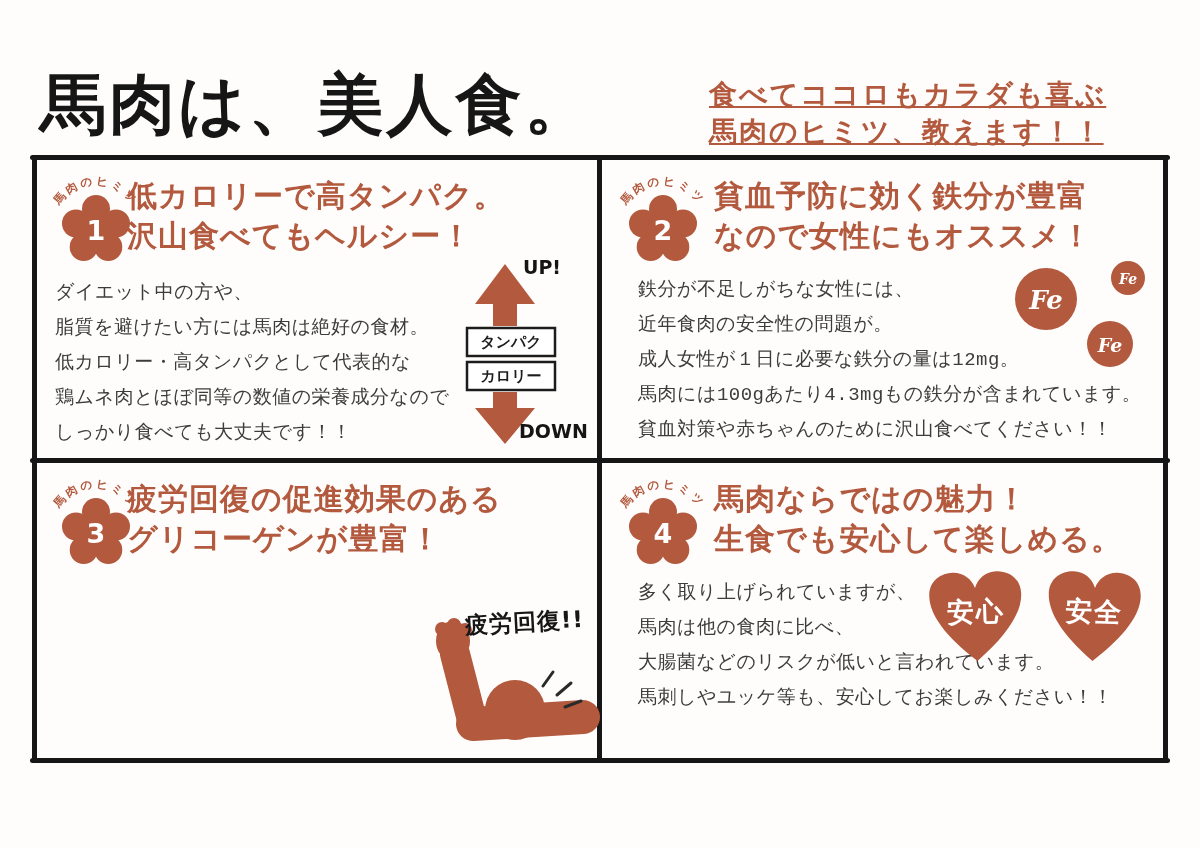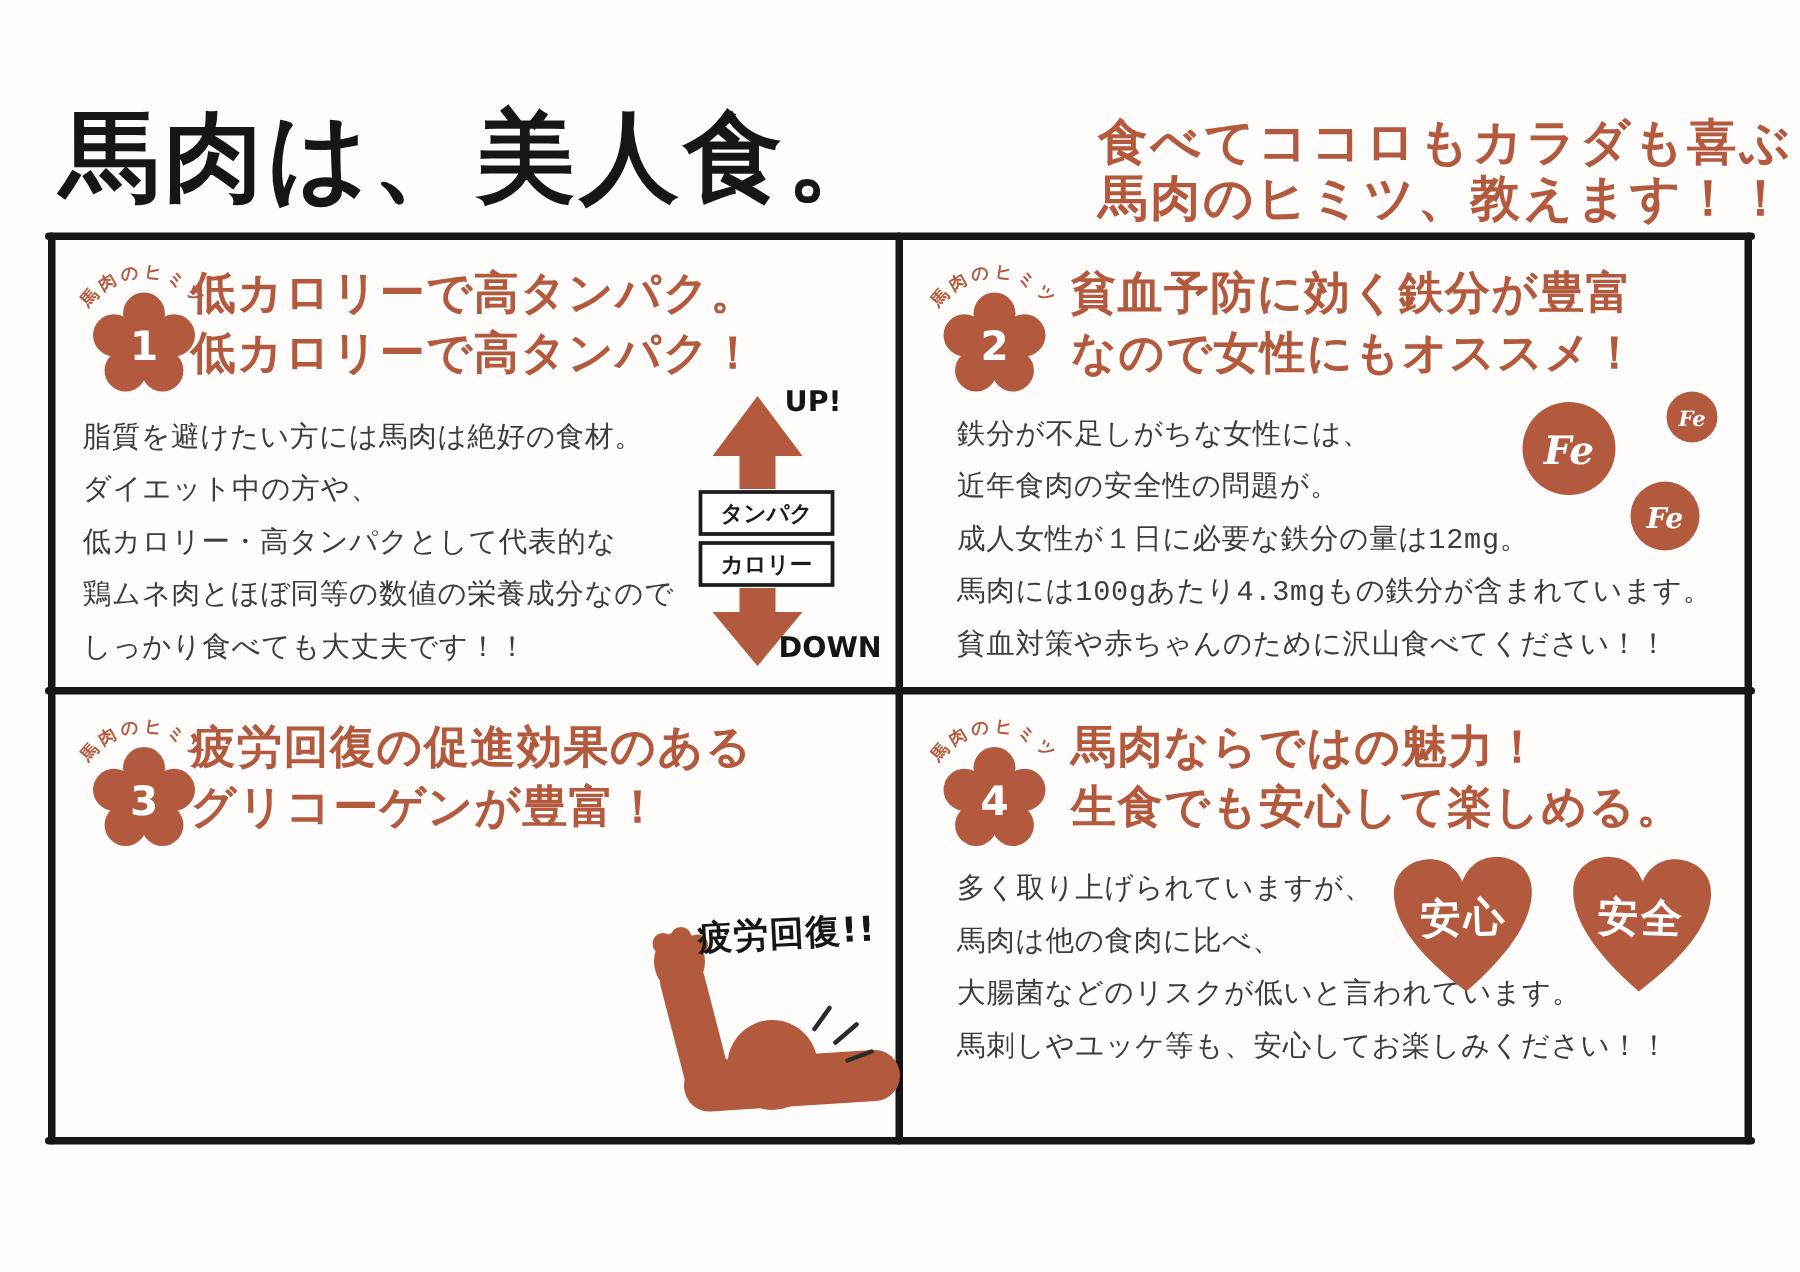--- a/index.html
+++ b/index.html
@@ -4,22 +4,22 @@
 <style>
   * { margin:0; padding:0; box-sizing:border-box; }
   :root { --accent:#b2593e; --ink:#161616; --body:#3c3c3c; }
   html,body { background:#ffffff; }
   body { font-family:"DejaVu Sans","Liberation Sans",sans-serif; }
   .page { position:relative; width:1200px; height:848px; background:#fffdfb; overflow:hidden; }
 
   
   .main-title { position:absolute; left:40px; top:60px; font-size:66px; font-weight:700;
                 color:var(--ink); letter-spacing:3px; white-space:nowrap; }
-  .tagline { position:absolute; left:732px; top:76px; color:var(--accent); font-weight:700;
-             font-size:33px; line-height:37px; letter-spacing:2px; white-space:nowrap; }
+  .tagline { position:absolute; left:709px; top:76px; color:var(--accent); font-weight:700;
+             font-size:28px; line-height:37px; letter-spacing:2px; white-space:nowrap;text-decoration:underline; }
 
   
   .gridline { position:absolute; background:var(--ink); border-radius:3px; }
   .gl-top    { left:30px;  top:155px; width:1140px; height:5px; }
   .gl-midh   { left:30px;  top:458px; width:1140px; height:5px; }
   .gl-bottom { left:30px;  top:758px; width:1140px; height:5px; }
   .gl-left   { left:32px;  top:155px; width:5px; height:608px; }
   .gl-center { left:597px; top:155px; width:5px; height:608px; }
   .gl-right  { left:1163px;top:155px; width:5px; height:608px; }
 
@@ -90,25 +90,25 @@
           <circle class="fill-accent" cx="75" cy="59.5" r="14"></circle>
         <circle class="fill-accent" cx="67.3" cy="83" r="14"></circle>
           <circle class="fill-accent" cx="42.7" cy="83" r="14"></circle>
         <circle class="fill-accent" cx="35" cy="59.5" r="14"></circle>
           <circle class="fill-accent" cx="55" cy="66" r="16"></circle>
       </g>
       <text class="badge-num" x="55" y="76">1</text>
     </svg>
     <div class="heading">
       <div>低カロリーで高タンパク。</div>
-      <div>低カロリーで高タンパク！</div>
+      <div>沢山食べてもヘルシー！</div>
     </div>
     <div class="body-text">
+      <div>ダイエット中の方や、</div>
       <div>脂質を避けたい方には馬肉は絶好の食材。</div>
-      <div>ダイエット中の方や、</div>
       <div>低カロリー・高タンパクとして代表的な</div>
       <div>鶏ムネ肉とほぼ同等の数値の栄養成分なので</div>
       <div>しっかり食べても大丈夫です！！</div>
     </div>
     <svg class="ill-arrows" width="130" height="200" viewBox="0 0 130 200">
       <polygon class="fill-accent" points="46,16 76,56 58,56 58,78 34,78 34,56 16,56"></polygon>
       <text class="ill-label" x="64" y="26">UP!</text>
       <rect class="box" x="8" y="80" width="88" height="28"></rect>
       <text class="box-label" x="52" y="99">タンパク</text>
       <rect class="box" x="8" y="114" width="88" height="28"></rect>

